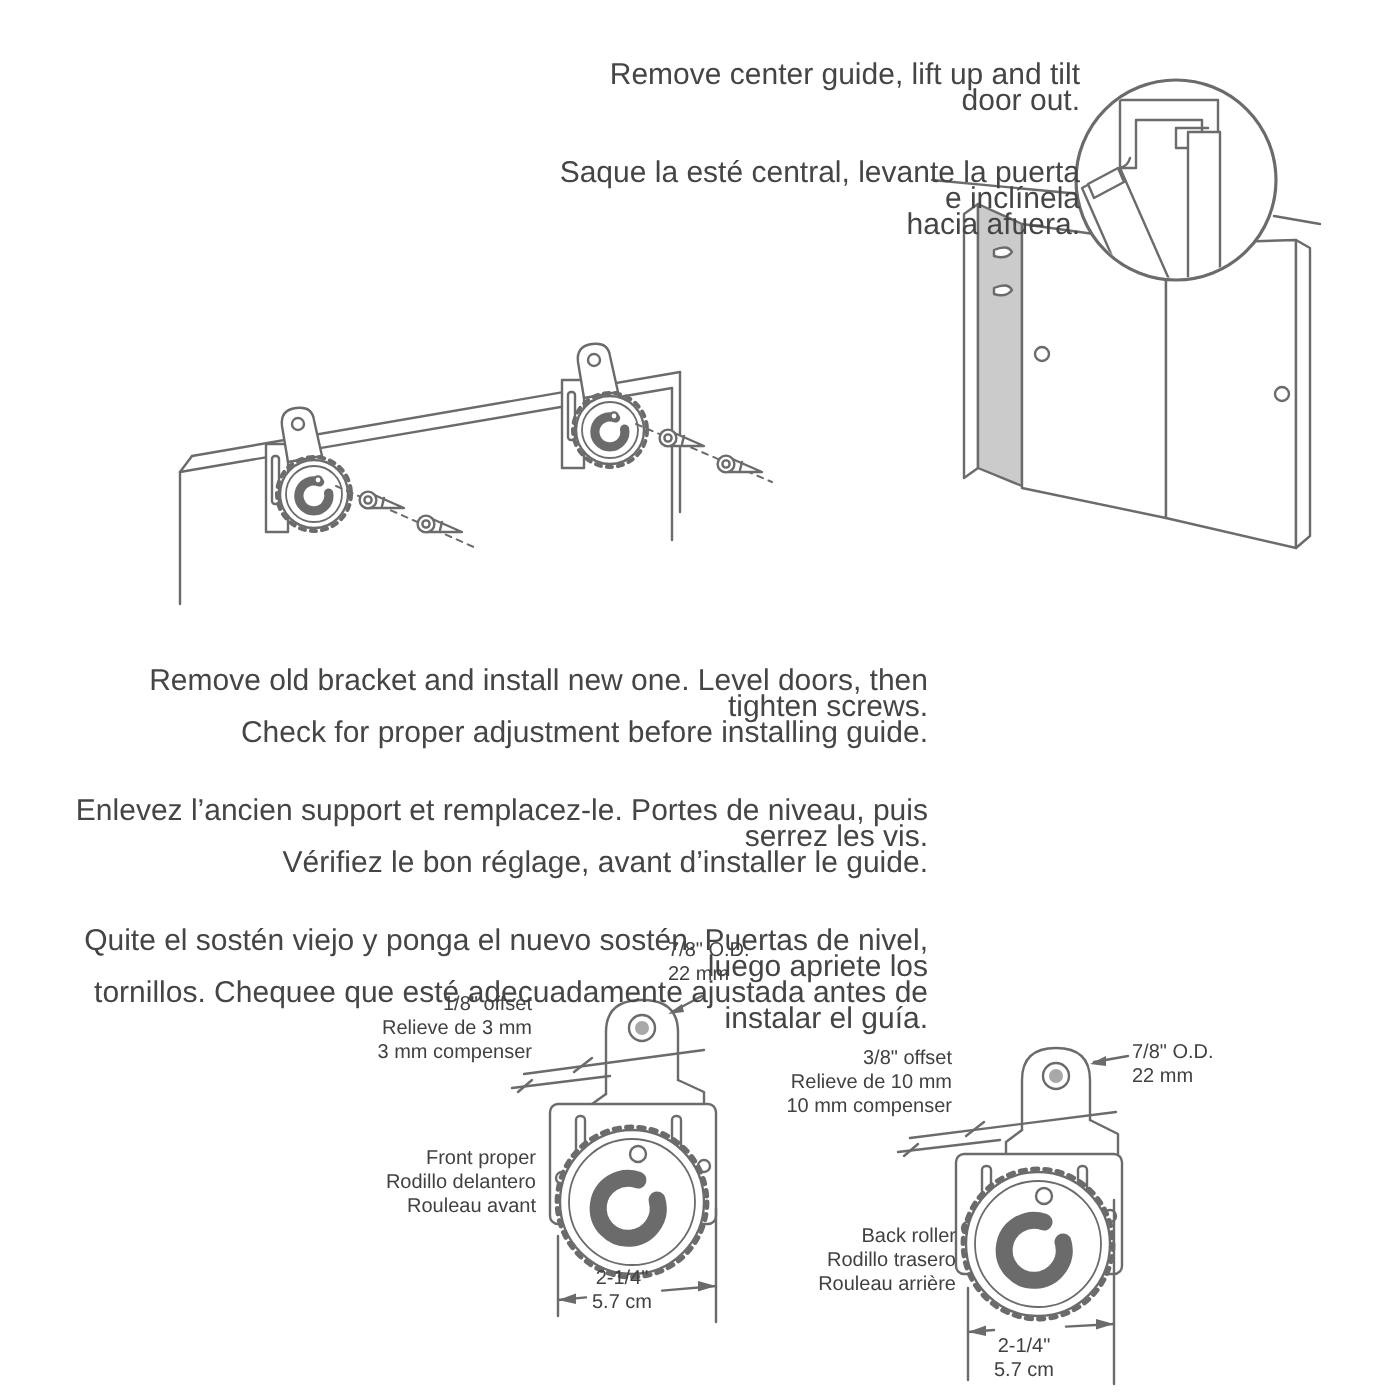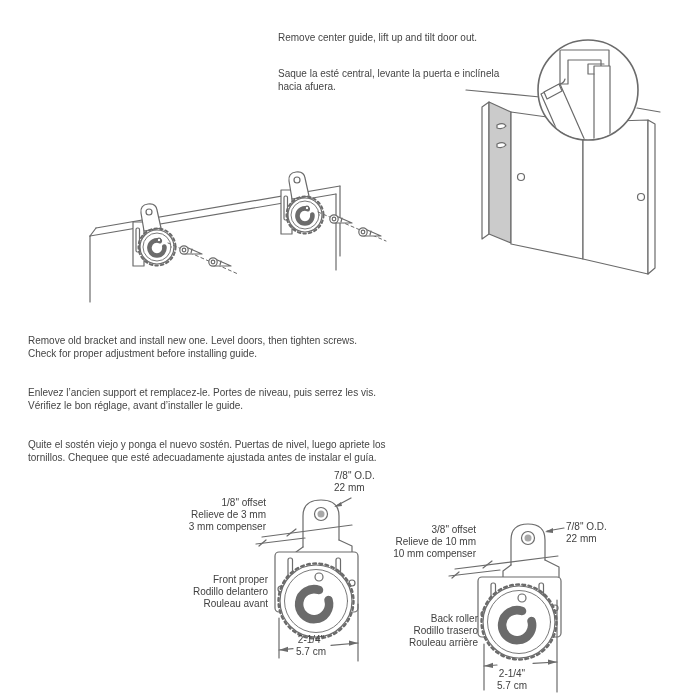--- a/index.html
+++ b/index.html
@@ -3,21 +3,21 @@
 <meta charset="utf-8">
 <style>
   html,body { margin:0; padding:0; }
   body {
     width:700px; height:700px; position:relative; overflow:hidden;
     background:#ffffff; color:#454545;
     font-family:"Liberation Sans", sans-serif;
   }
   .art { position:absolute; left:0; top:0; }
   .txtblock { position:absolute; white-space:pre-line; }
-  .txtblock p { margin:0; font-size:10px; line-height:13px; white-space:pre-line; }
+  .txtblock p { margin:0; font-size:15px; line-height:13px; white-space:pre-line;text-align:right; }
   #step1-block { left:278px; top:13px; width:262px; }
   #step1-block p { margin-bottom:5px; }
   #step2-block { left:28px; top:316px; width:436px; }
   #step2-block p { margin-bottom:8px; }
   .label {
     position:absolute; font-size:10px; line-height:12px;
     color:#414141; white-space:pre-line;
   }
   .r { text-align:right; }
   .c { text-align:center; }

